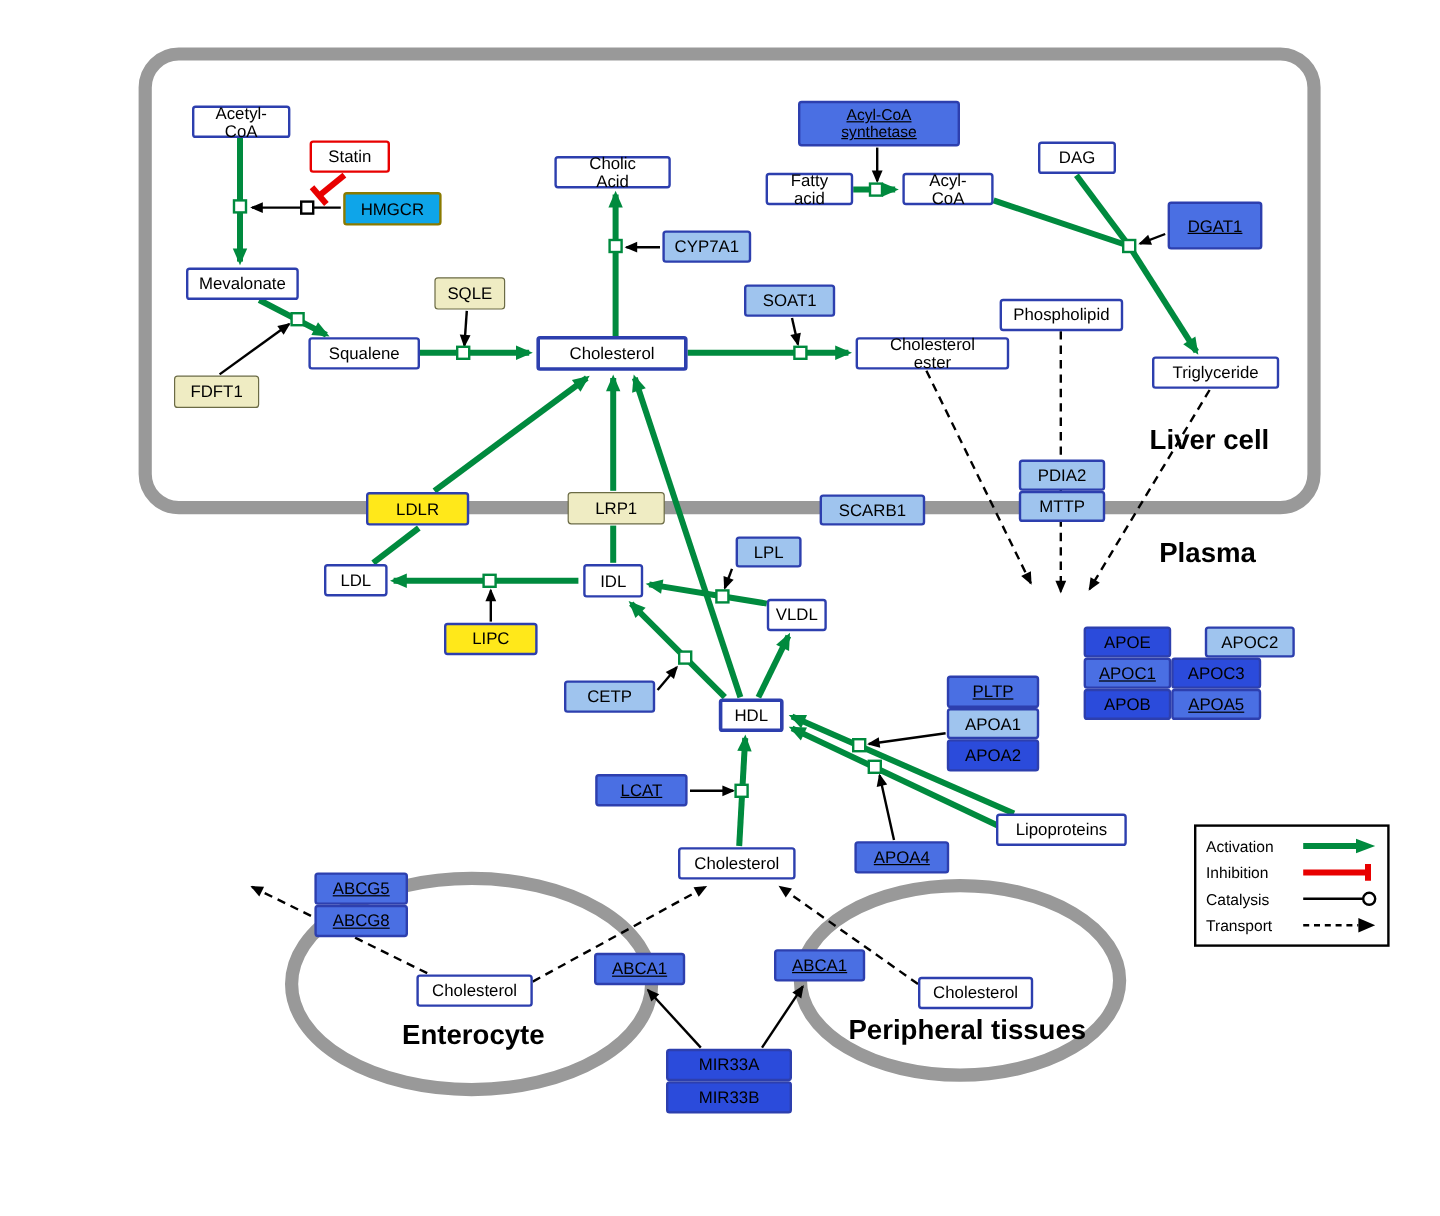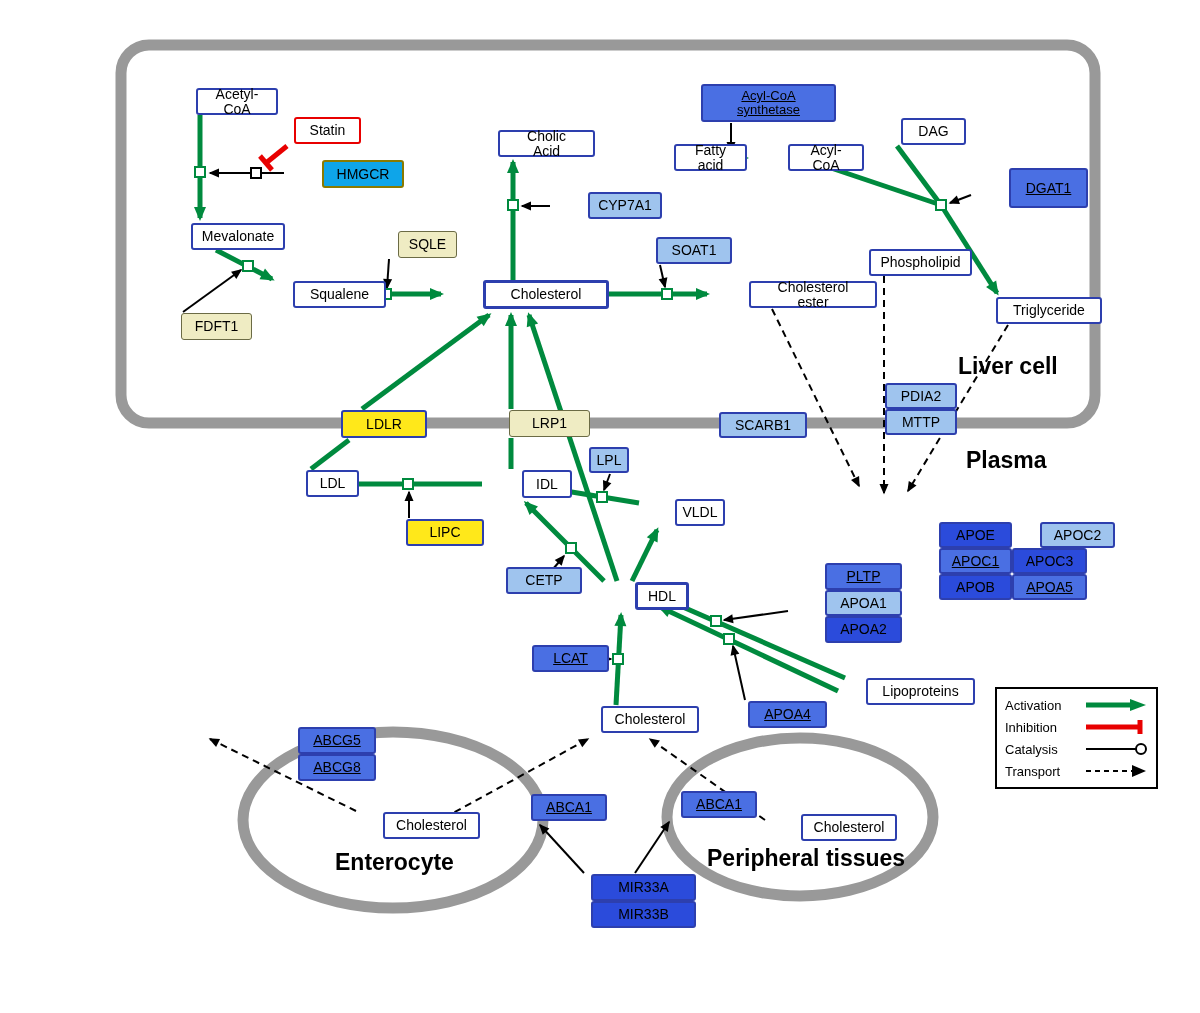--- a/index.html
+++ b/index.html
@@ -1,21 +1,21 @@
 <!DOCTYPE html>
 <html><head>
 <meta charset="utf-8">
 <style>
   html,body{margin:0;padding:0;background:#fff;}
   .canvas{position:relative;width:1200px;height:1013px;background:#fff;overflow:hidden;
           font-family:"Liberation Sans",sans-serif;}
   svg.edges{position:absolute;left:0;top:0;z-index:1;}
   .box{position:absolute;box-sizing:border-box;display:flex;align-items:center;justify-content:center;
        text-align:center;font-size:14px;line-height:1.05;background:#fff;border:2px solid #2d3fae;
-       border-radius:3px;color:#000;z-index:2;padding:1px 16px;margin-left:36px;}
+       border-radius:3px;color:#000;z-index:2;padding:1px 16px;}
   .bold3{border-width:3px;}
   .redb{border-color:#e80000;border-width:2.5px;}
   .yellow{background:#ffe81a;}
   .yolive{background:#0ea5e9;border-color:#8a7a00;}
   .pale{background:#efecc3;border:1.5px solid #6b6b45;}
   .lb{background:#9fc4ee;}
   .mb{background:#4a6fe3;text-decoration:underline;}
   .sb{background:#2b4bdb;}
   .small{font-size:13px;}
   .region-label{position:absolute;font-weight:bold;color:#000000;font-size:23px;z-index:2;white-space:nowrap;}
@@ -146,21 +146,21 @@
   <div class="box" style="left:960px;top:297px;width:106px;height:27px">Triglyceride</div>
 
   <div class="box yellow" style="left:305px;top:410px;width:86px;height:28px">LDLR</div>
   <div class="box pale" style="left:473px;top:410px;width:81px;height:27px">LRP1</div>
   <div class="box lb" style="left:683px;top:412px;width:88px;height:26px">SCARB1</div>
   <div class="box lb" style="left:849px;top:383px;width:72px;height:26px">PDIA2</div>
   <div class="box lb" style="left:849px;top:409px;width:72px;height:26px">MTTP</div>
 
   <div class="box" style="left:270px;top:470px;width:53px;height:27px">LDL</div>
   <div class="box" style="left:486px;top:470px;width:50px;height:28px">IDL</div>
-  <div class="box lb" style="left:553px;top:447px;width:40px;height:26px">LPL</div>
+  <div class="box lb" style="left:613px;top:447px;width:55px;height:26px">LPL</div>
   <div class="box" style="left:639px;top:499px;width:50px;height:27px">VLDL</div>
   <div class="box yellow" style="left:370px;top:519px;width:78px;height:27px">LIPC</div>
   <div class="box lb" style="left:470px;top:567px;width:76px;height:27px">CETP</div>
   <div class="box bold3" style="left:599px;top:582px;width:54px;height:28px">HDL</div>
   <div class="box mb" style="left:789px;top:563px;width:77px;height:27px">PLTP</div>
   <div class="box lb" style="left:789px;top:590px;width:77px;height:26px">APOA1</div>
   <div class="box sb" style="left:789px;top:616px;width:77px;height:27px">APOA2</div>
   <div class="box sb" style="left:903px;top:522px;width:73px;height:26px">APOE</div>
   <div class="box lb" style="left:1004px;top:522px;width:75px;height:26px">APOC2</div>
   <div class="box mb" style="left:903px;top:548px;width:73px;height:26px">APOC1</div>

